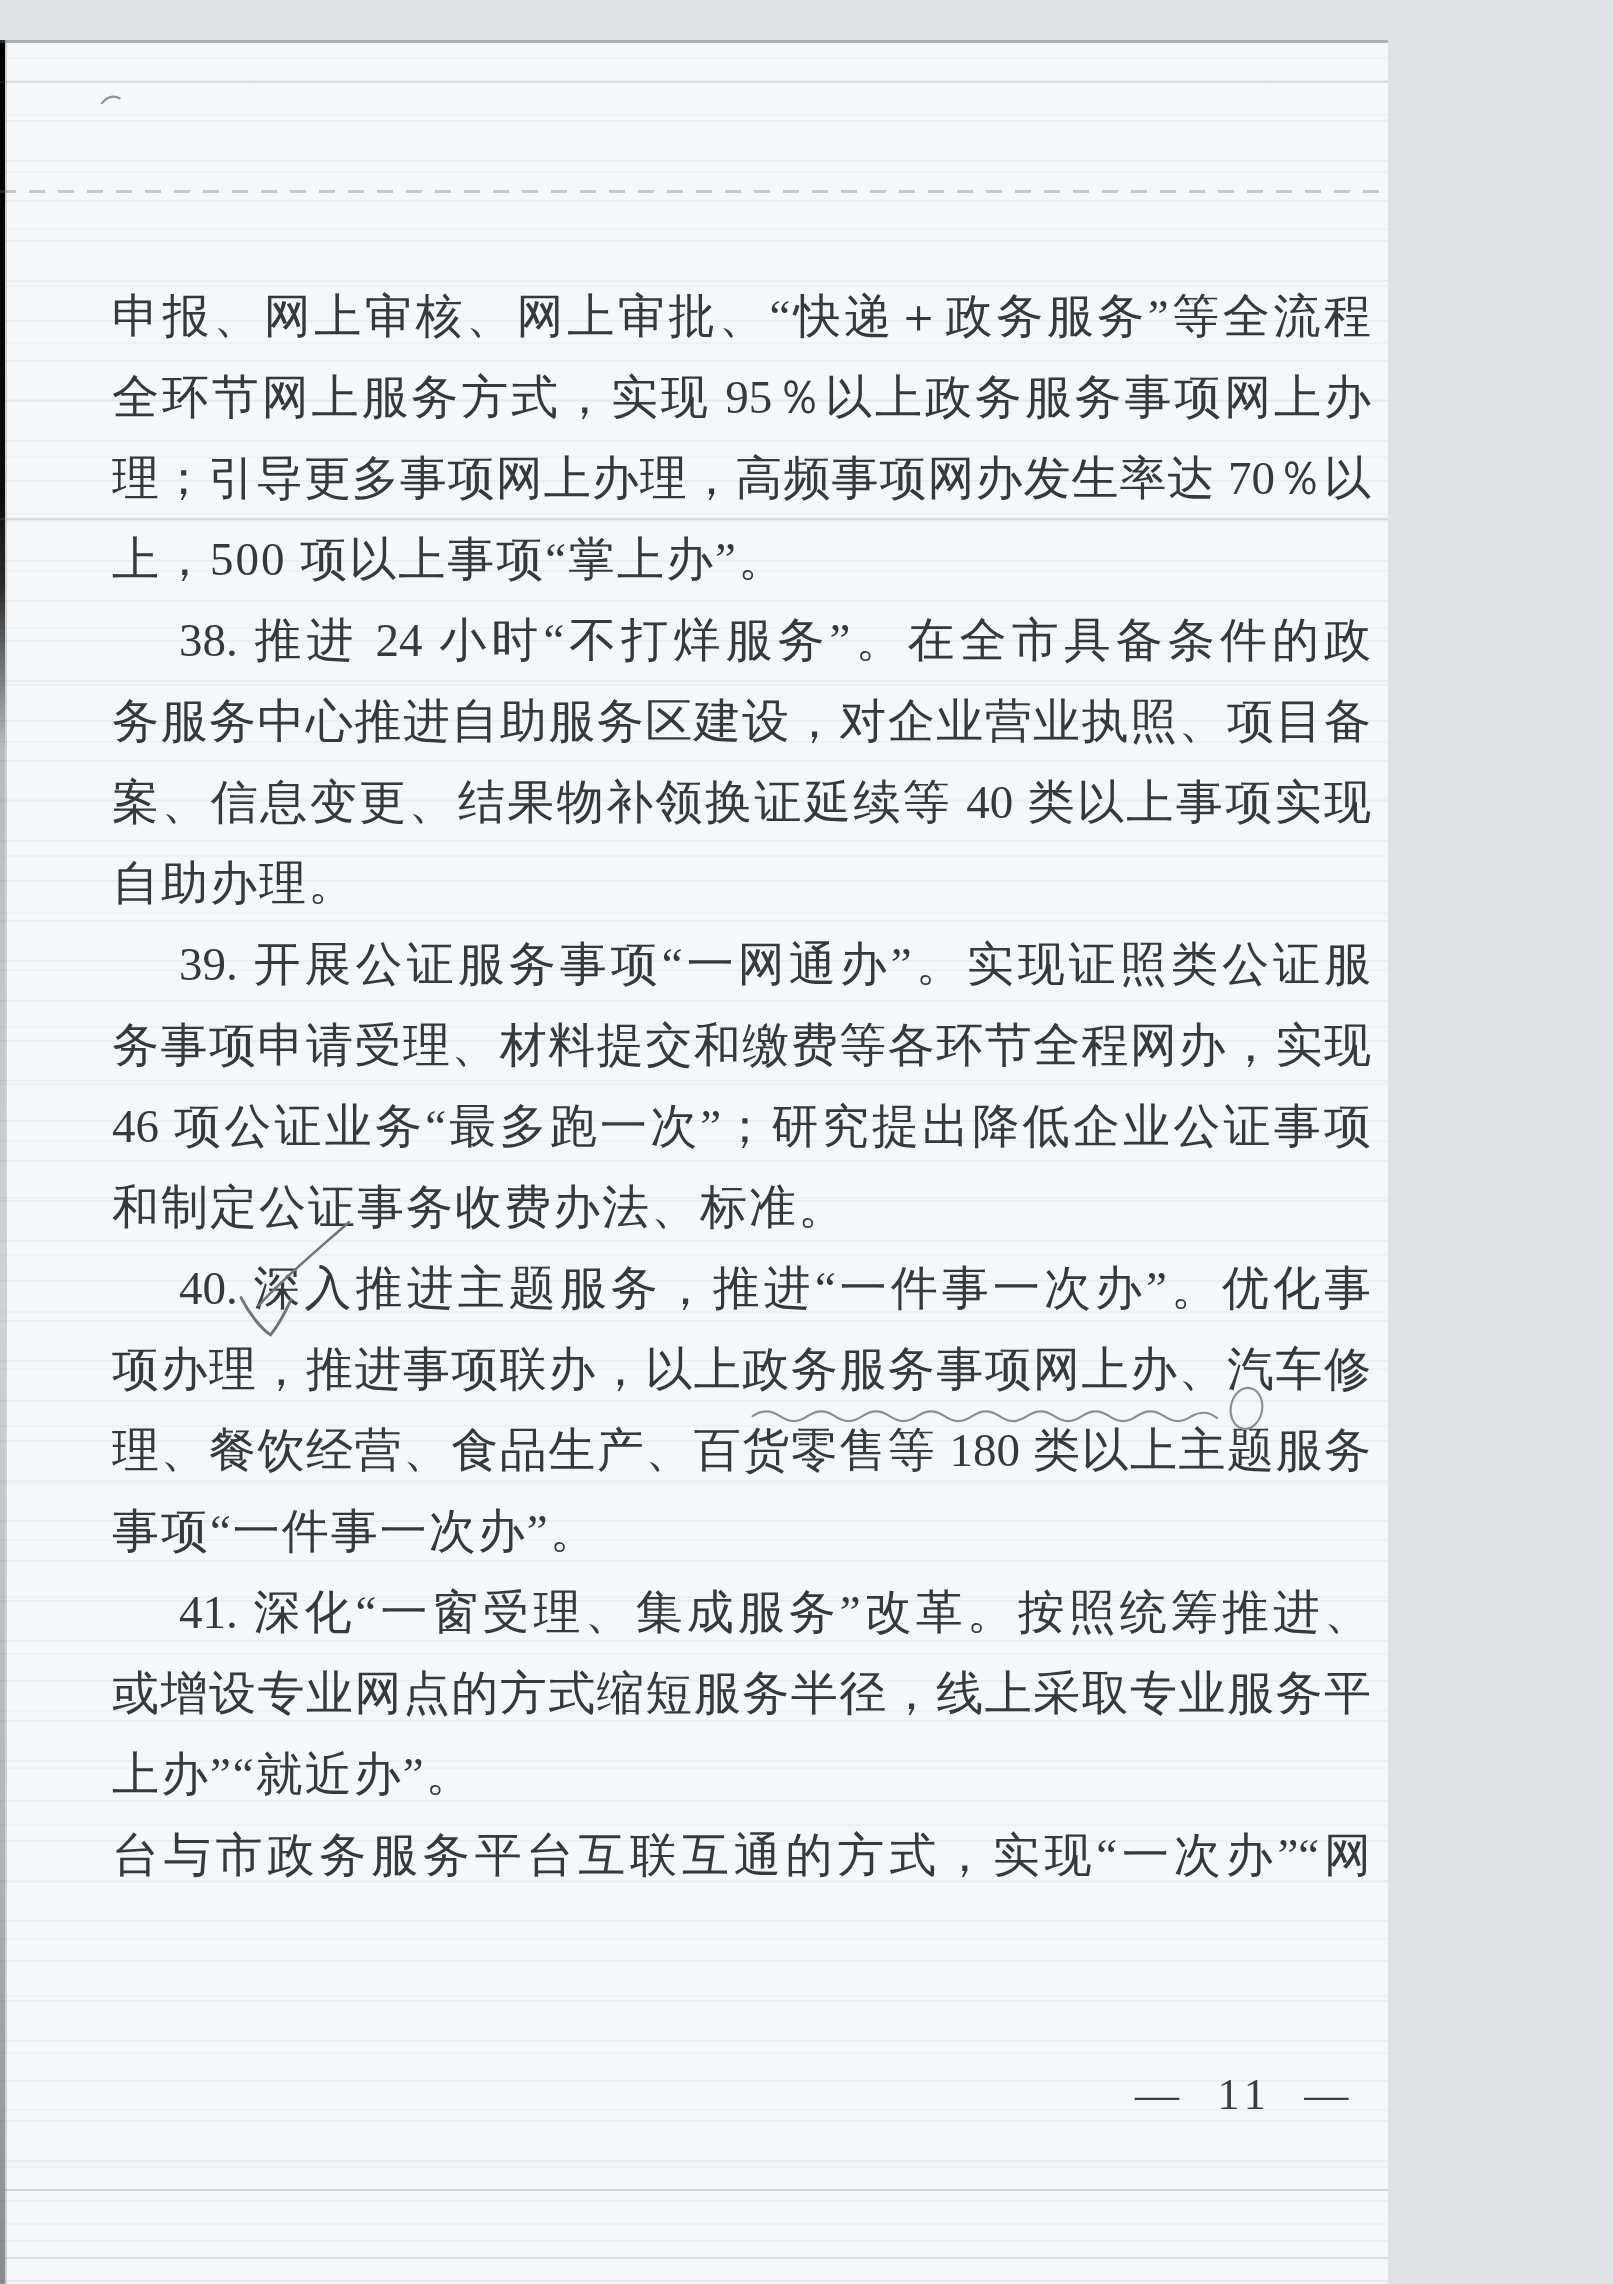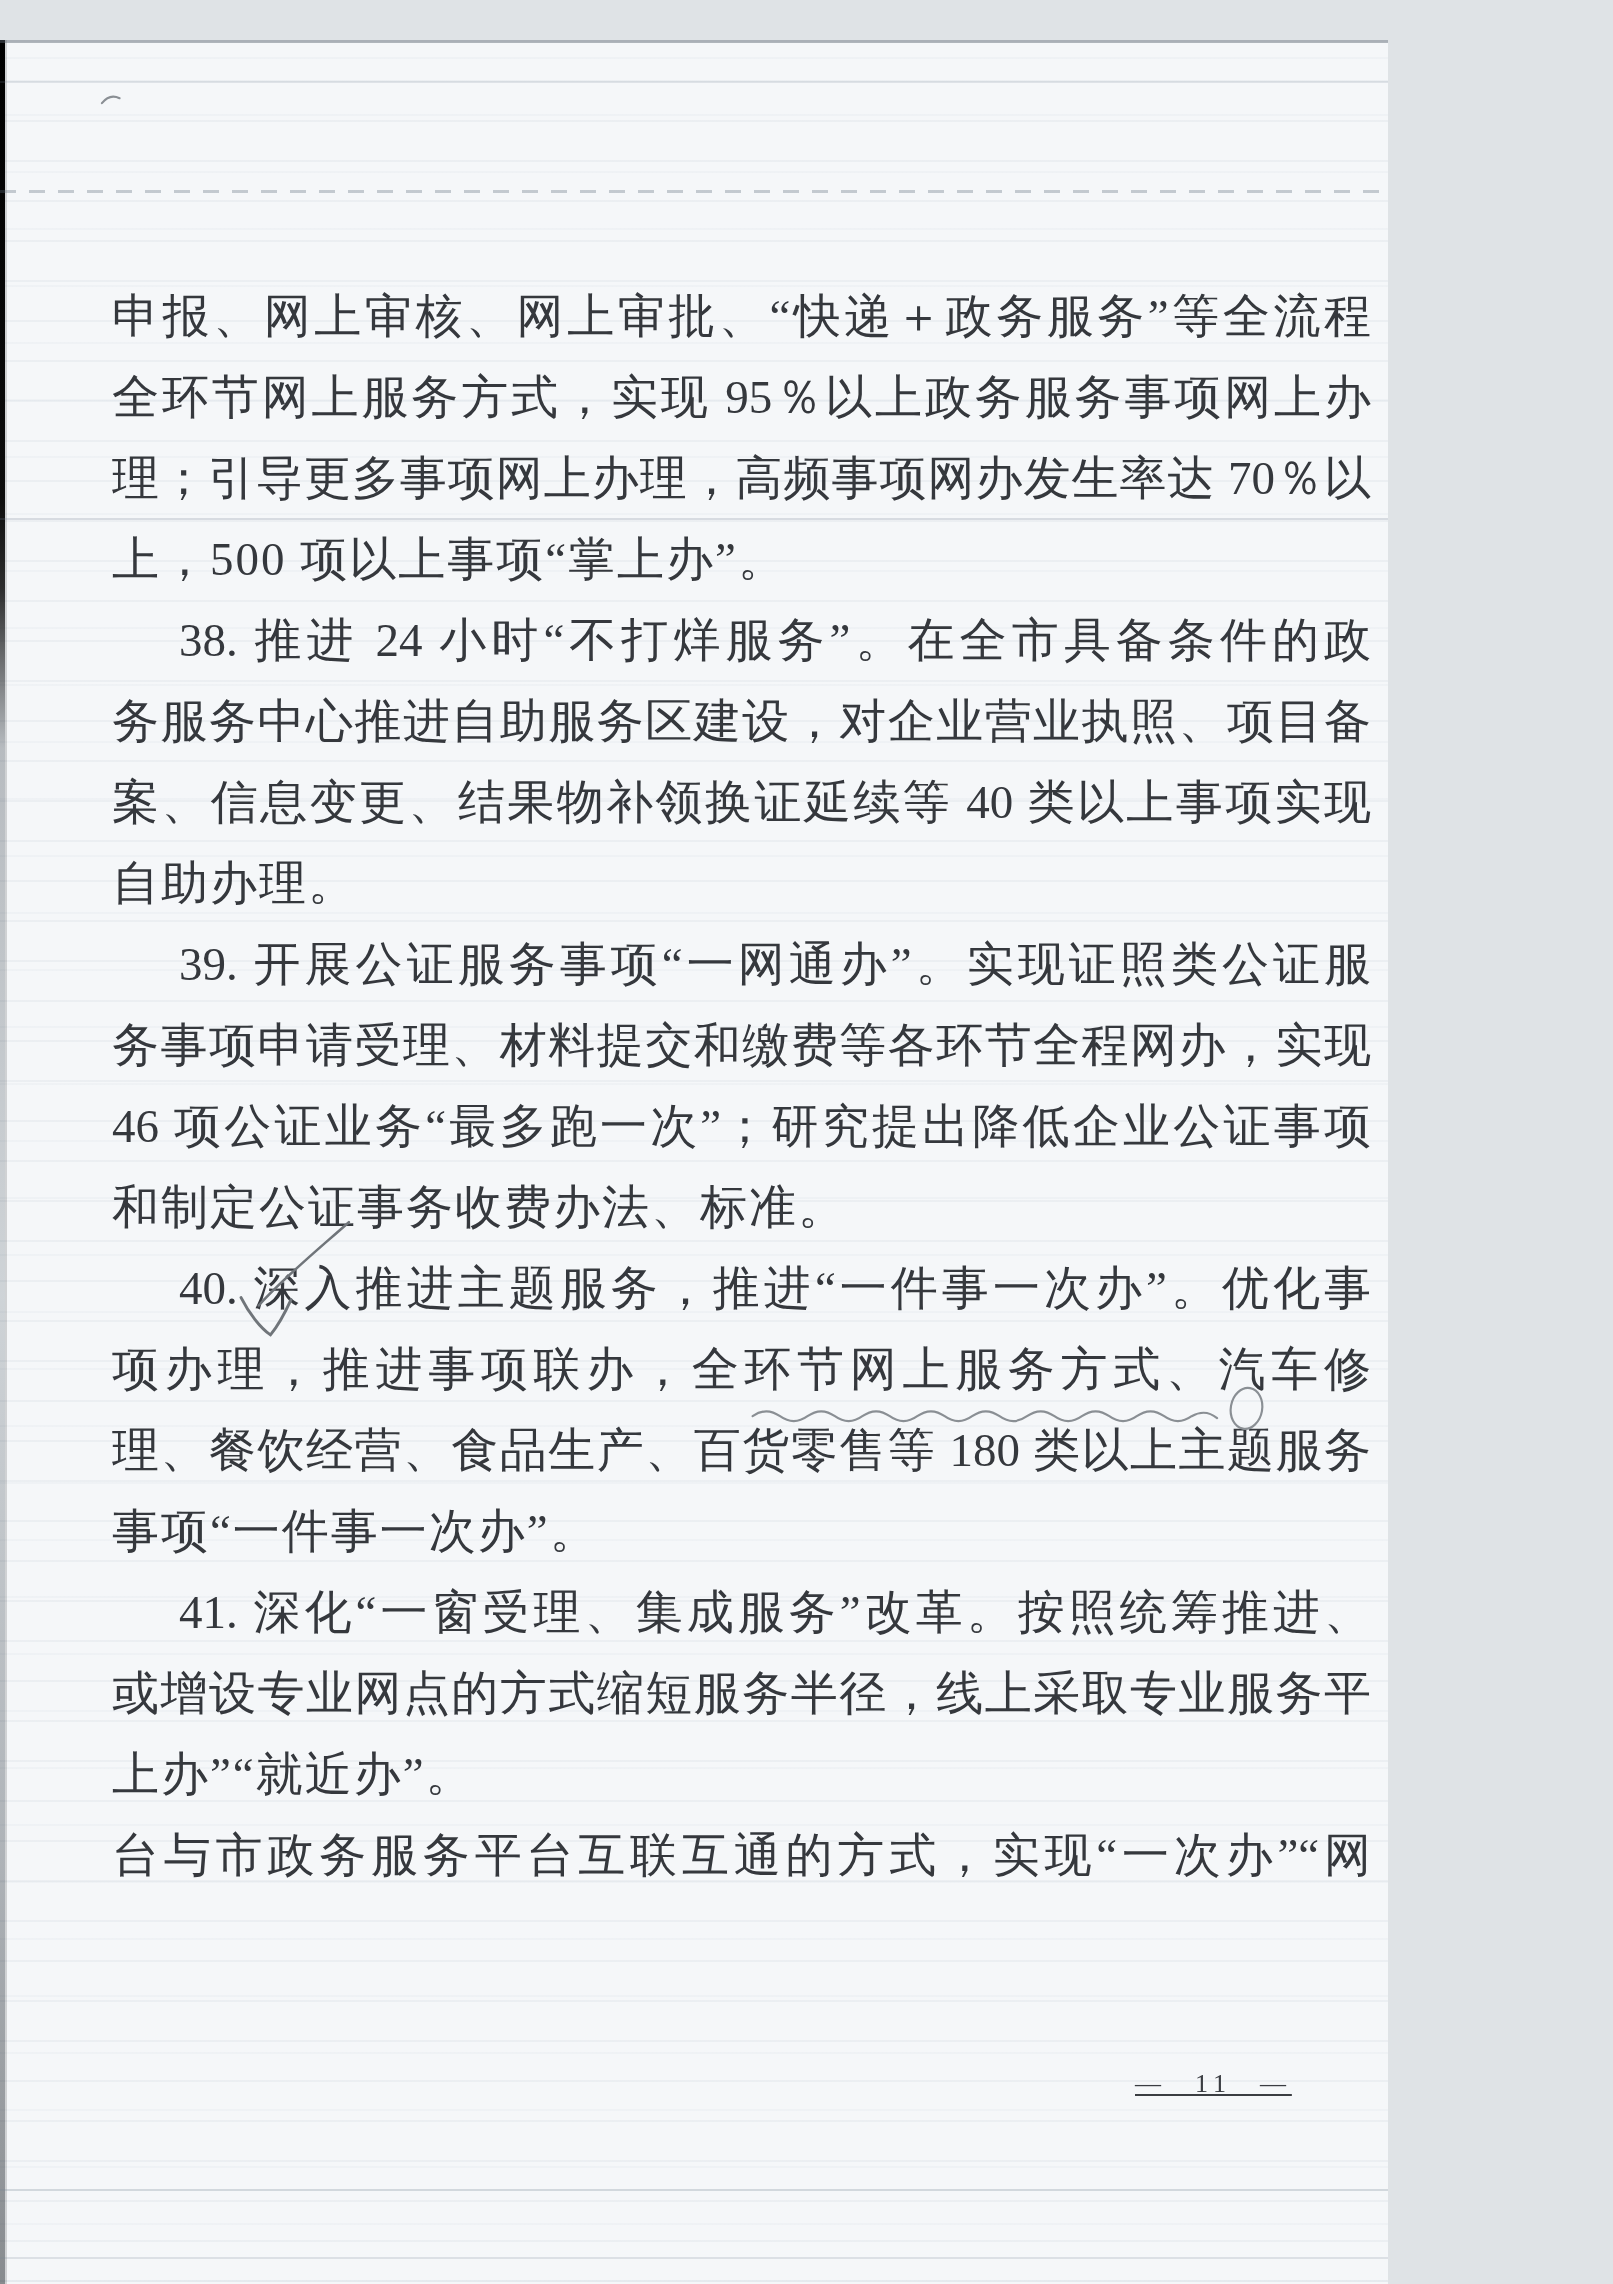--- a/index.html
+++ b/index.html
@@ -21,23 +21,22 @@
   .line{
     height:81px;overflow:hidden;
     text-align:justify;text-align-last:justify;
     text-justify:inter-character;
     letter-spacing:0;
   }
   .line.indent{text-indent:67px;}
   .line.end{text-align-last:left;letter-spacing:2px;}
   .pagenum{
     position:absolute;left:1135px;top:2029px;
-    font-size:26px;color:#3a3d42;letter-spacing:5.9px;word-spacing:15.7px;
+    font-size:44px;color:#3a3d42;letter-spacing:5.9px;word-spacing:15.7px;
     white-space:nowrap;
-    text-decoration:underline;
   }
   
   .edge-left{
     position:absolute;left:0;top:0;width:4.9px;height:100%;
     background:linear-gradient(180deg,#000 0%,#0d0d0d 20%,rgba(10,10,10,0.85) 24%,rgba(40,50,60,0.30) 31%,rgba(70,85,95,0.22) 55%,rgba(40,50,60,0.35) 80%,rgba(20,25,30,0.5) 100%);
   }
   .edge-left2{position:absolute;left:4.9px;top:0;width:2px;height:100%;background:rgba(0,0,0,0.15);}
   .edge-top{position:absolute;left:0;top:0;width:100%;height:2.9px;background:rgba(90,100,110,0.45);}
   .scan-line-right{position:absolute;left:1593px;top:0;width:2px;height:100%;background:#a9b1b8;opacity:0.8;}
   .lid-strip{position:absolute;left:1595px;top:0;width:18.6px;height:100%;background:#f9fbfc;}
@@ -110,21 +109,21 @@
     <div class="line end">上，500 项以上事项“掌上办”。</div>
     <div class="line indent">38. 推进 24 小时“不打烊服务”。在全市具备条件的政</div>
     <div class="line">务服务中心推进自助服务区建设，对企业营业执照、项目备</div>
     <div class="line">案、信息变更、结果物补领换证延续等 40 类以上事项实现</div>
     <div class="line end">自助办理。</div>
     <div class="line indent">39. 开展公证服务事项“一网通办”。实现证照类公证服</div>
     <div class="line">务事项申请受理、材料提交和缴费等各环节全程网办，实现</div>
     <div class="line">46 项公证业务“最多跑一次”；研究提出降低企业公证事项</div>
     <div class="line end">和制定公证事务收费办法、标准。</div>
     <div class="line indent">40. 深入推进主题服务，推进“一件事一次办”。优化事</div>
-    <div class="line">项办理，推进事项联办，全环节网上服务方式、汽车修</div>
+    <div class="line">项办理，推进事项联办，以上政务服务事项网上办、汽车修</div>
     <div class="line">理、餐饮经营、食品生产、百货零售等 180 类以上主题服务</div>
     <div class="line end">事项“一件事一次办”。</div>
     <div class="line indent">41. 深化“一窗受理、集成服务”改革。按照统筹推进、</div>
     <div class="line">或增设专业网点的方式缩短服务半径，线上采取专业服务平</div>
     <div class="line end">上办”“就近办”。</div>
     <div class="line">台与市政务服务平台互联互通的方式，实现“一次办”“网</div>
   </div>
 
   <div class="pagenum">— 11 —</div>
 

